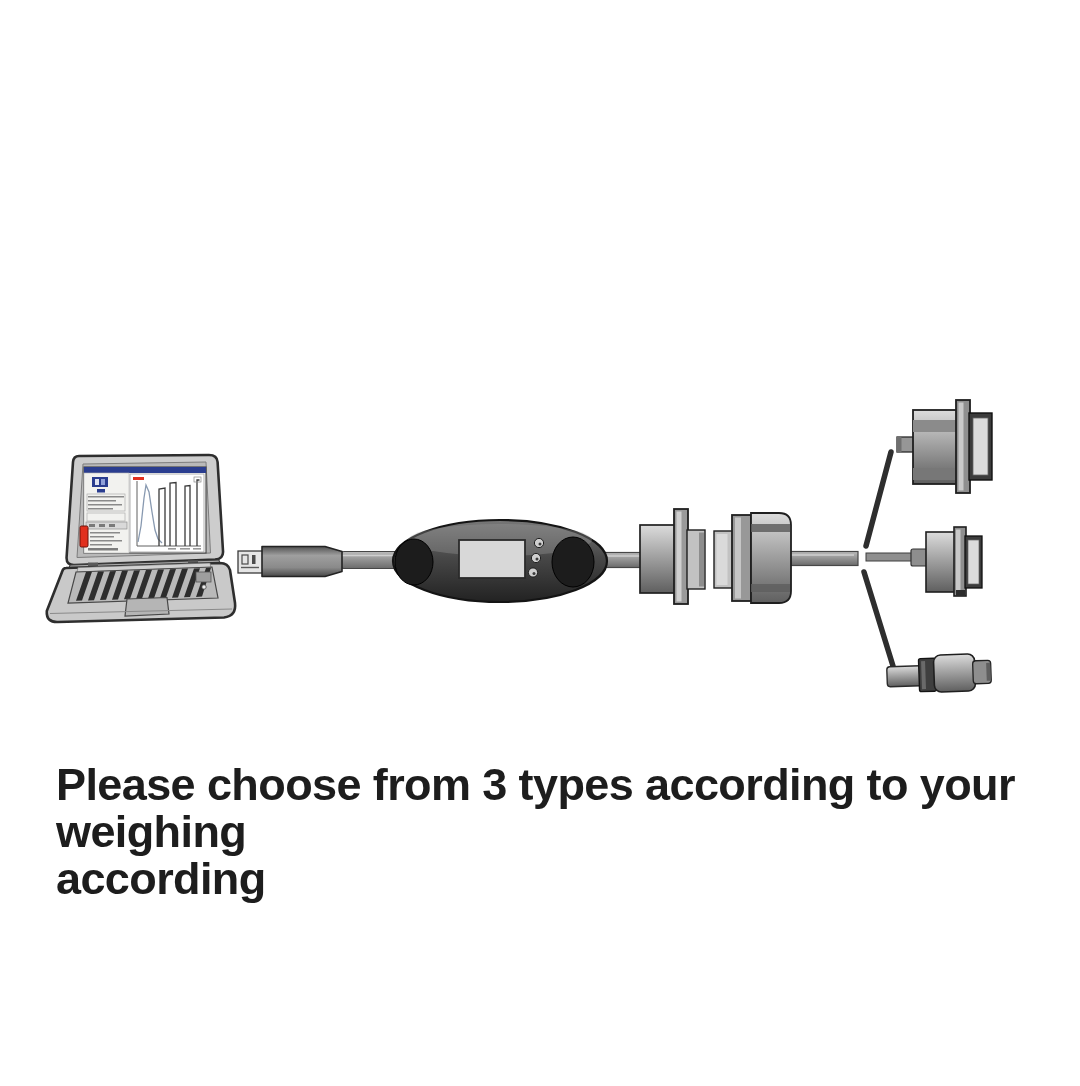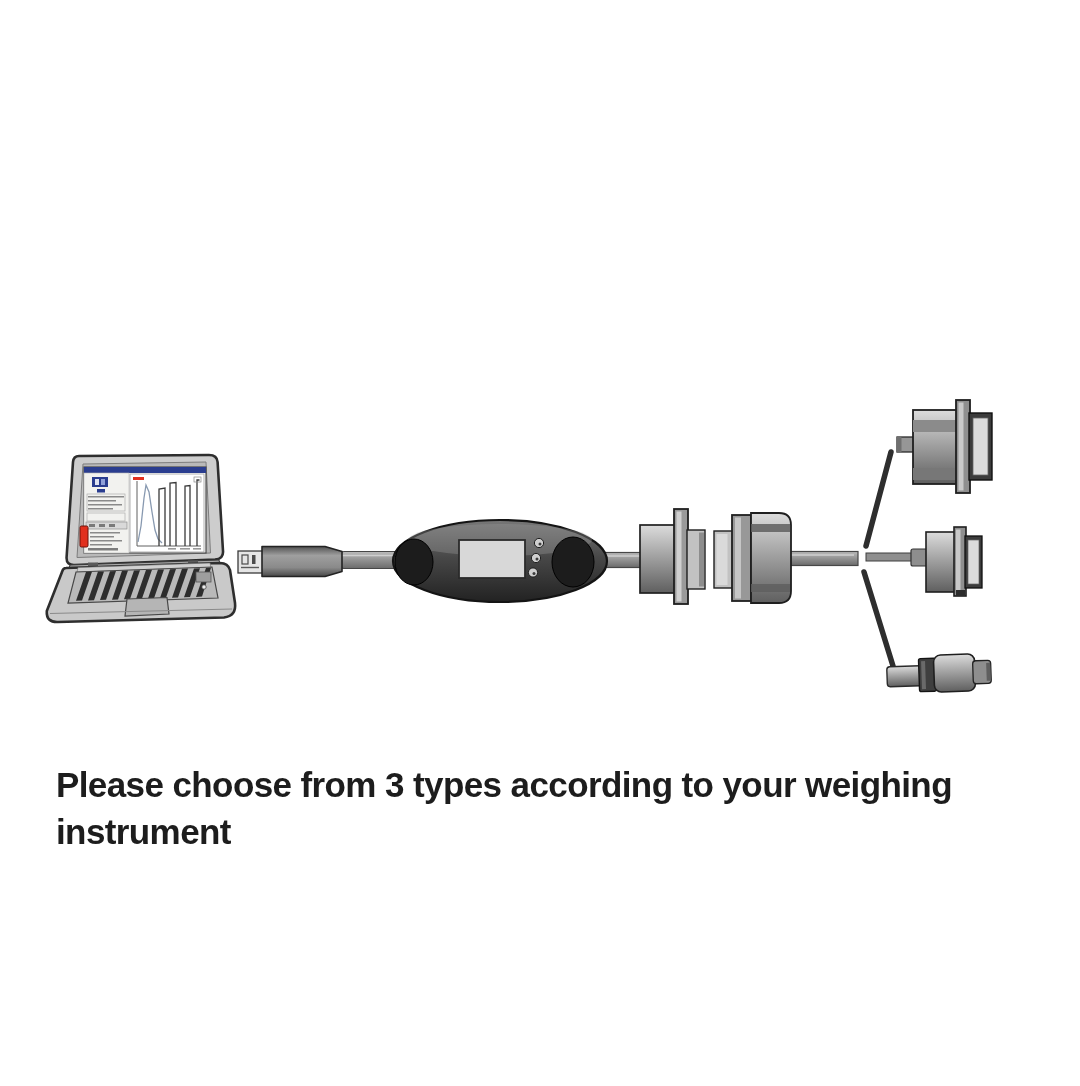--- a/index.html
+++ b/index.html
@@ -19,21 +19,21 @@
     position: absolute;
     left: 0;
     top: 0;
   }
   .caption {
     position: absolute;
     left: 56px;
     top: 761px;
     width: 1000px;
     color: #1d1d1d;
-    font-size: 35px;
+    font-size: 45px;
     line-height: 47px;
     font-weight: 700;
     letter-spacing: -0.6px;
   }
 </style>
 </head>
 <body>
 
 <div class="stage">
 
@@ -235,16 +235,16 @@
       <rect x="919" y="658" width="17" height="33" rx="2" fill="#3f3f3f" stroke="#141414" stroke-width="1.4"></rect>
       <rect x="921.5" y="660.5" width="4" height="28" fill="#6a6a6a"></rect>
       <rect x="934" y="655" width="41" height="37" rx="7" fill="url(#gConn)" stroke="#1f1f1f" stroke-width="1.6"></rect>
       <rect x="973" y="662" width="18" height="23" rx="3" fill="#8e8e8e" stroke="#222222" stroke-width="1.3"></rect>
       <rect x="986.5" y="664.5" width="4" height="18" fill="#5f5f5f"></rect>
     </g>
   </svg>
 
   <div class="caption">
     <div>Please choose from 3 types according to your weighing</div>
-    <div>instrument</div>
+    <div>according</div>
   </div>
 
 </div>
 
 </body></html>

